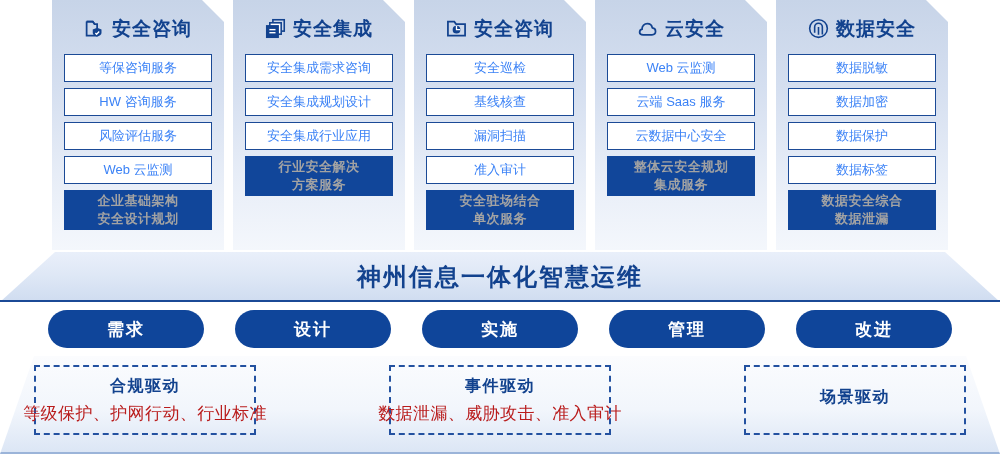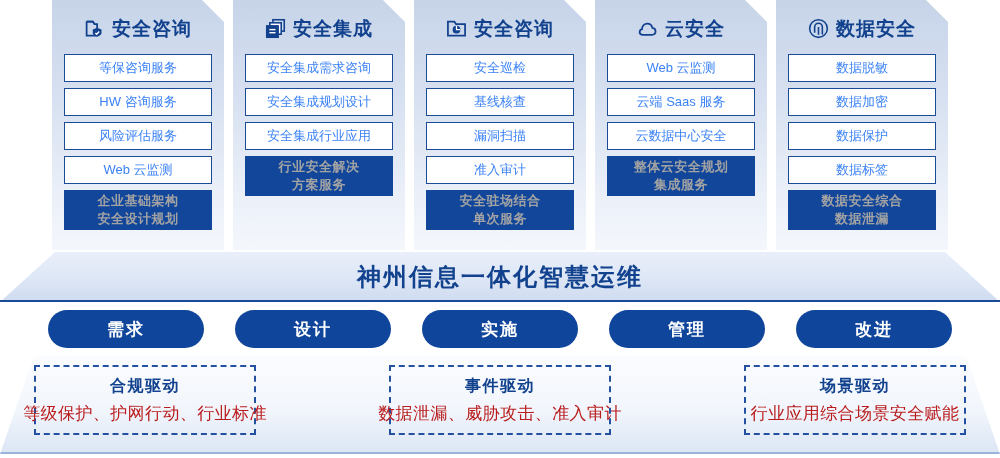--- a/index.html
+++ b/index.html
@@ -315,17 +315,16 @@
     <div class="fcard">
       <div class="fcard-title">合规驱动</div>
       <div class="fcard-sub">等级保护、护网行动、行业标准</div>
     </div>
     <div class="fcard">
       <div class="fcard-title">事件驱动</div>
       <div class="fcard-sub">数据泄漏、威胁攻击、准入审计</div>
     </div>
     <div class="fcard">
       <div class="fcard-title">场景驱动</div>
-      <div class="fcard-sub">行业应用综合场景安全赋能</div>
     </div>
   </div>
 
 </div>
 
 </body></html>

